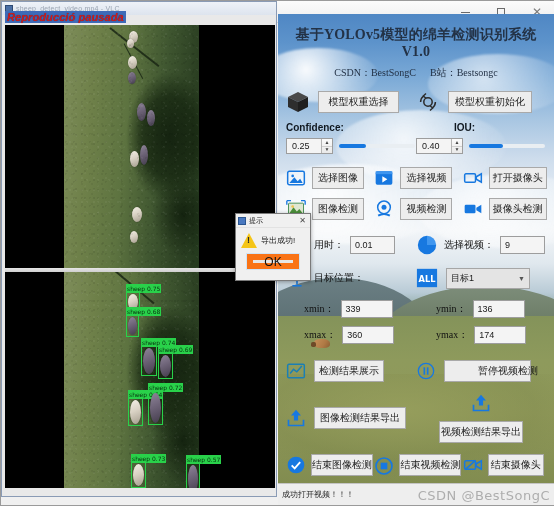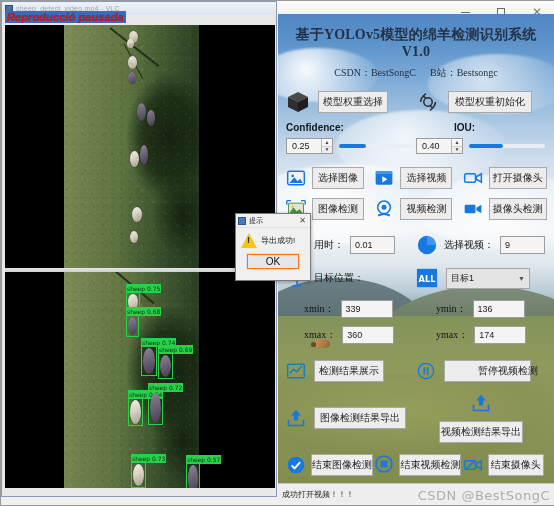--- a/index.html
+++ b/index.html
@@ -252,22 +252,22 @@
     flex: 0 0 auto;
   }
   .warn-tri::after {
     content: "!"; position: absolute; left: -2px; top: 3px;
     font-size: 9px; font-weight: bold; color: #2b2b2b; line-height: 1;
   }
   .dlg-msg { font-size: 8px; color: #151515; }
   .dlg-footer { display:flex; justify-content:center; padding-top: 4px; }
   .dlg-ok {
     width: 52px; height: 15px; background: #e6e6e6;
-    border: 1px solid #f97316; outline: 1px solid #cfe4f7;
-    font-size: 10px; color: #111;
+    border: 6px solid #f97316; outline: 1px solid #cfe4f7;
+    font-size: 12px; color: #111;
     display:flex; align-items:center; justify-content:center; cursor: pointer;
   }
 </style>
 </head>
 <body>
 
 <div id="root">
 
   <div class="app-window">
 
@@ -309,21 +309,21 @@
 
         <div class="row" style="margin-top:10px;">
           <div class="half" style="gap:8px;">
             <span class="ico">
               <svg width="24" height="24" viewBox="0 0 24 24">
                 <polygon points="12,2 22,7 12,12 2,7" fill="#4a4a4a"></polygon>
                 <polygon points="2,7 12,12 12,22 2,17" fill="#2e2e2e"></polygon>
                 <polygon points="22,7 12,12 12,22 22,17" fill="#1f1f1f"></polygon>
               </svg>
             </span>
-            <button class="btn" style="width:70px;">模型权重选择</button>
+            <button class="btn" style="width:81px;">模型权重选择</button>
           </div>
           <div class="half" style="gap:8px;">
             <span class="ico">
               <svg width="24" height="24" viewBox="0 0 24 24">
                 <circle cx="12" cy="12" r="4.2" fill="none" stroke="#2b2b2b" stroke-width="1.5"></circle>
                 <path d="M4.6 12a7.4 7.4 0 0 1 3.1-6" fill="none" stroke="#2b2b2b" stroke-width="1.5"></path>
                 <path d="M19.4 12a7.4 7.4 0 0 1-3.1 6" fill="none" stroke="#2b2b2b" stroke-width="1.5"></path>
                 <path d="M10 3.4 L7.3 6 L10 8.3" fill="none" stroke="#2b2b2b" stroke-width="1.4"></path>
                 <path d="M14 20.6 L16.7 18 L14 15.7" fill="none" stroke="#2b2b2b" stroke-width="1.4"></path>
               </svg>
@@ -566,21 +566,21 @@
         <div class="row" style="margin-top:11px;">
           <div style="display:flex; align-items:center; gap:5px; width:34%;">
             <span class="ico">
               <svg width="20" height="20" viewBox="0 0 24 24">
                 <circle cx="12" cy="12" r="10" fill="#1778e0"></circle>
                 <polyline points="6.8,12.4 10.4,16 17,8.6" fill="none" stroke="#ffffff" stroke-width="2.2"></polyline>
               </svg>
             </span>
             <button class="btn" style="width:62px;">结束图像检测</button>
           </div>
-          <div style="display:flex; align-items:flex-start; gap:5px; width:34%;">
+          <div style="display:flex; align-items:flex-end; gap:5px; width:34%;">
             <span class="ico">
               <svg width="20" height="20" viewBox="0 0 24 24">
                 <circle cx="12" cy="12" r="9.6" fill="none" stroke="#1778e0" stroke-width="2"></circle>
                 <rect x="8" y="8" width="8" height="8" fill="#1778e0"></rect>
               </svg>
             </span>
             <button class="btn" style="width:62px;">结束视频检测</button>
           </div>
           <div style="display:flex; align-items:center; gap:5px; width:32%;">
             <span class="ico">

